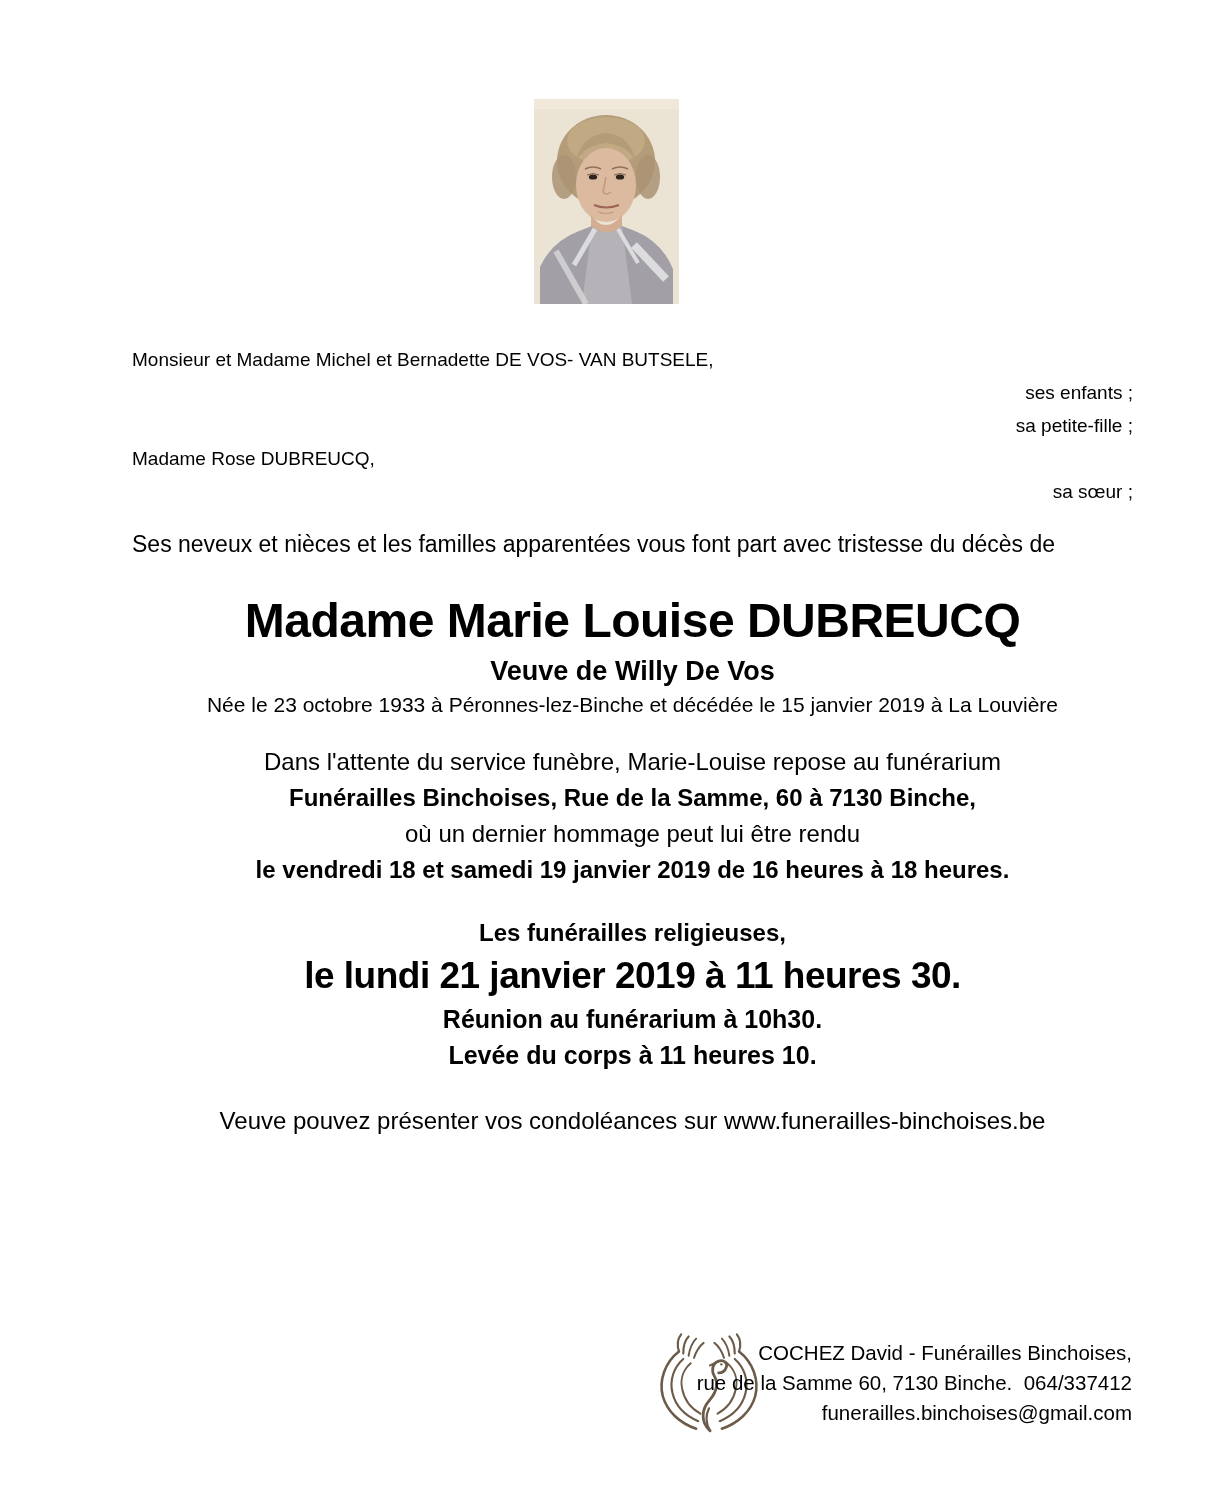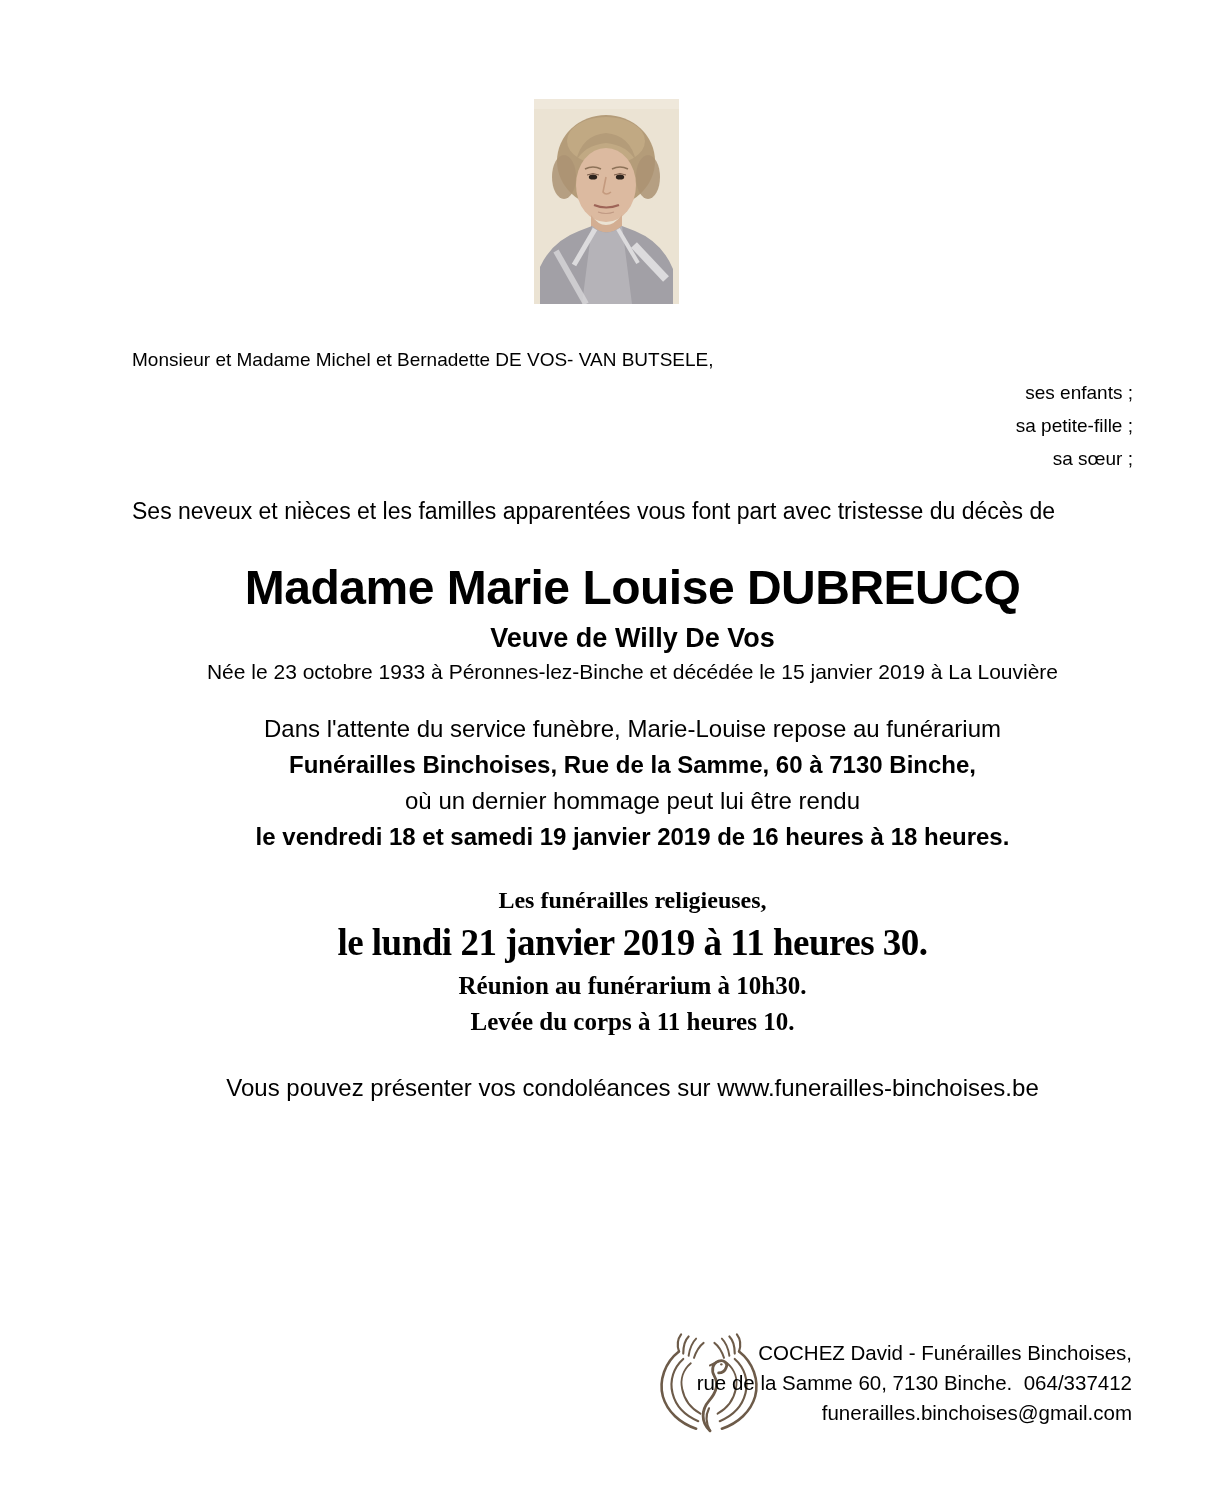--- a/index.html
+++ b/index.html
@@ -33,21 +33,21 @@
     font-size: 48px; font-weight: bold;
     letter-spacing: -0.5px;
     line-height: 58px;
   }
   .widow { margin-top: 4px; text-align: center; font-size: 27px; font-weight: bold; line-height: 34px; }
   .dates { margin-top: 2px; text-align: center; font-size: 21px; line-height: 30px; }
 
   .visitation { margin-top: 24px; text-align: center; font-size: 24px; line-height: 36px; }
   .bold { font-weight: bold; }
 
-  .ceremony { margin-top: 27px; text-align: center; font-size: 24px; line-height: 36px; font-weight: bold; font-family: Liberation Serif, serif; }
+  .ceremony { margin-top: 27px; text-align: center; font-size: 24px; line-height: 36px; font-weight: bold; }
   .big-date { font-size: 37px; line-height: 50px; letter-spacing: -0.5px; }
   .sub-time { font-size: 25px; }
 
   .condolences { margin-top: 31px; text-align: center; font-size: 24px; line-height: 34px; }
 
   .footer-logo {
     position: absolute;
     left: 650px; top: 1330px;
     width: 118px; height: 118px;
   }
@@ -99,20 +99,21 @@
     <path d="M22,152 L52,205" stroke="#d8d7da" stroke-width="6" opacity="0.8" fill="none"></path>
     <path d="M100,146 L132,180" stroke="#e6e5e6" stroke-width="8" opacity="0.85" fill="none"></path>
   </svg>
 </div>
 
 <div class="content">
 
   <div class="fam-line">Monsieur et Madame Michel et Bernadette DE VOS- VAN BUTSELE,</div>
   <div class="fam-line fam-right">ses enfants ;</div>
   <div class="fam-line fam-right">sa petite-fille ;</div>
+  <div class="fam-line">Madame Rose DUBREUCQ,</div>
   <div class="fam-line fam-right">sa sœur ;</div>
 
   <div class="announce">Ses neveux et nièces et les familles apparentées vous font part avec tristesse du décès de</div>
 
   <div class="name">Madame Marie Louise DUBREUCQ</div>
   <div class="widow">Veuve de Willy De Vos</div>
   <div class="dates">Née le 23 octobre 1933 à Péronnes-lez-Binche et décédée le 15 janvier 2019 à La Louvière</div>
 
   <div class="visitation">
     <div>Dans l'attente du service funèbre, Marie-Louise repose au funérarium</div>
@@ -121,21 +122,21 @@
     <div class="bold">le vendredi 18 et samedi 19 janvier 2019 de 16 heures à 18 heures.</div>
   </div>
 
   <div class="ceremony">
     <div>Les funérailles religieuses,</div>
     <div class="big-date">le lundi 21 janvier 2019 à 11 heures 30.</div>
     <div class="sub-time">Réunion au funérarium à 10h30.</div>
     <div class="sub-time">Levée du corps à 11 heures 10.</div>
   </div>
 
-  <div class="condolences">Vous pouvez présenter vos condoléances sur www.funerailles-binchoises.be</div>
+  <div class="condolences">Veuve pouvez présenter vos condoléances sur www.funerailles-binchoises.be</div>
 </div>
 
 <div class="footer-logo">
   <svg viewBox="0 0 110 110">
     <g stroke="#6d5b49" fill="none" stroke-linecap="round">
       <g id="wingL">
         <path stroke-width="2.4" d="M43,92 C28,87 16,76 12,62 C8,47 14,30 27,20"></path>
         <path stroke-width="2" d="M45,85 C33,80 24,71 21,59 C18,47 22,35 31,27"></path>
         <path stroke-width="1.8" d="M47,78 C38,73 32,65 30,55 C28,46 31,37 38,31"></path>
         <path stroke-width="2" d="M27,20 C25,14 26,8 29,4"></path>

